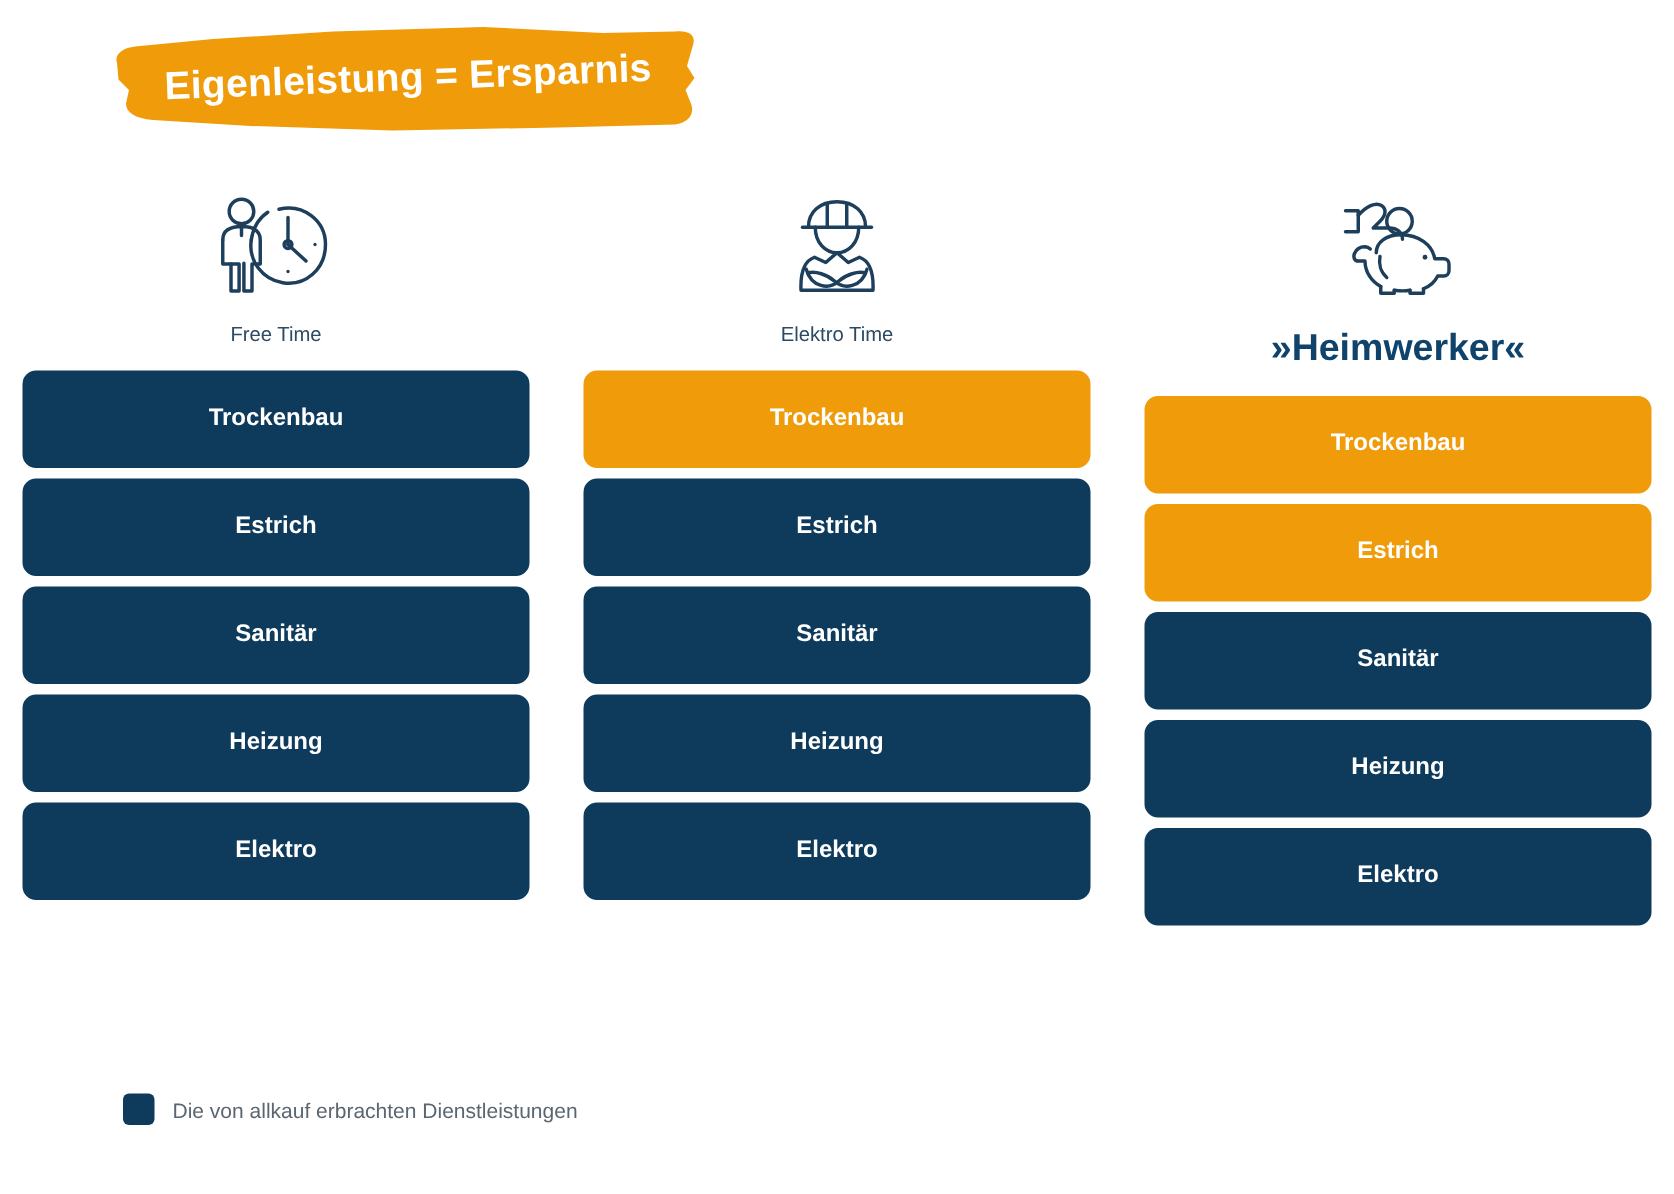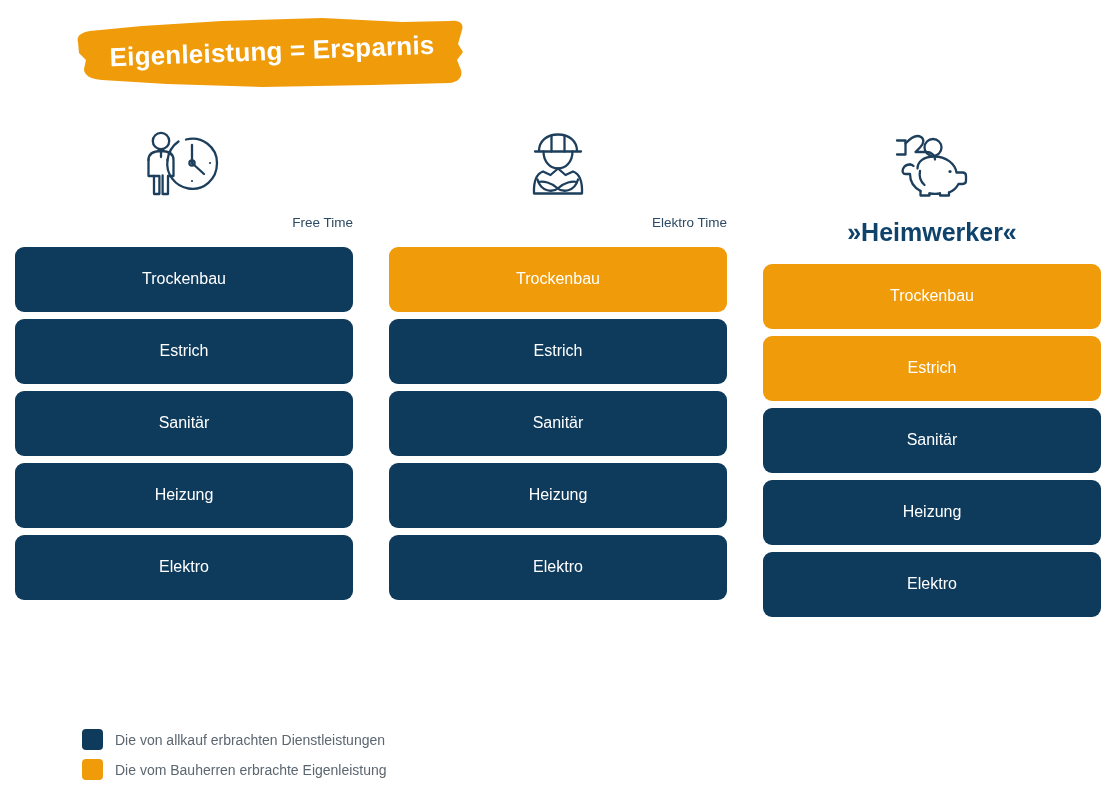--- a/index.html
+++ b/index.html
@@ -66,40 +66,41 @@
   .icon-wrap {
     height: 88px;
     display: flex;
     align-items: center;
     justify-content: center;
   }
   .icon-wrap svg {
     display: block;
   }
   .col-eyebrow {
-    text-align: right;
+    text-align: center;
     font-size: 13.5px;
     color: #2c4a63;
     line-height: 1;
     margin-top: 8px;
   }
   .col-title {
     text-align: center;
     font-size: 25px;
     font-weight: bold;
     color: #10436b;
     line-height: 1.15;
     margin-top: 10px;
     white-space: nowrap;
   }
   .bars {
     margin-top: 17px;
     display: flex;
     flex-direction: column;
     gap: 7px;
+    font-weight: bold;
   }
   .bar {
     height: 65px;
     border-radius: 9px;
     display: flex;
     align-items: center;
     justify-content: center;
     color: #ffffff;
     font-size: 16px;
     line-height: 1;
@@ -225,17 +226,13 @@
     </div>
   </div>
 
 </div>
 
 <div id="legend">
   <div class="legend-row">
     <div class="legend-swatch service"></div>
     <div class="legend-label">Die von allkauf erbrachten Dienstleistungen</div>
   </div>
-  <div class="legend-row">
-    <div class="legend-swatch diy"></div>
-    <div class="legend-label">Die vom Bauherren erbrachte Eigenleistung</div>
-  </div>
 </div>
 
 </body></html>

